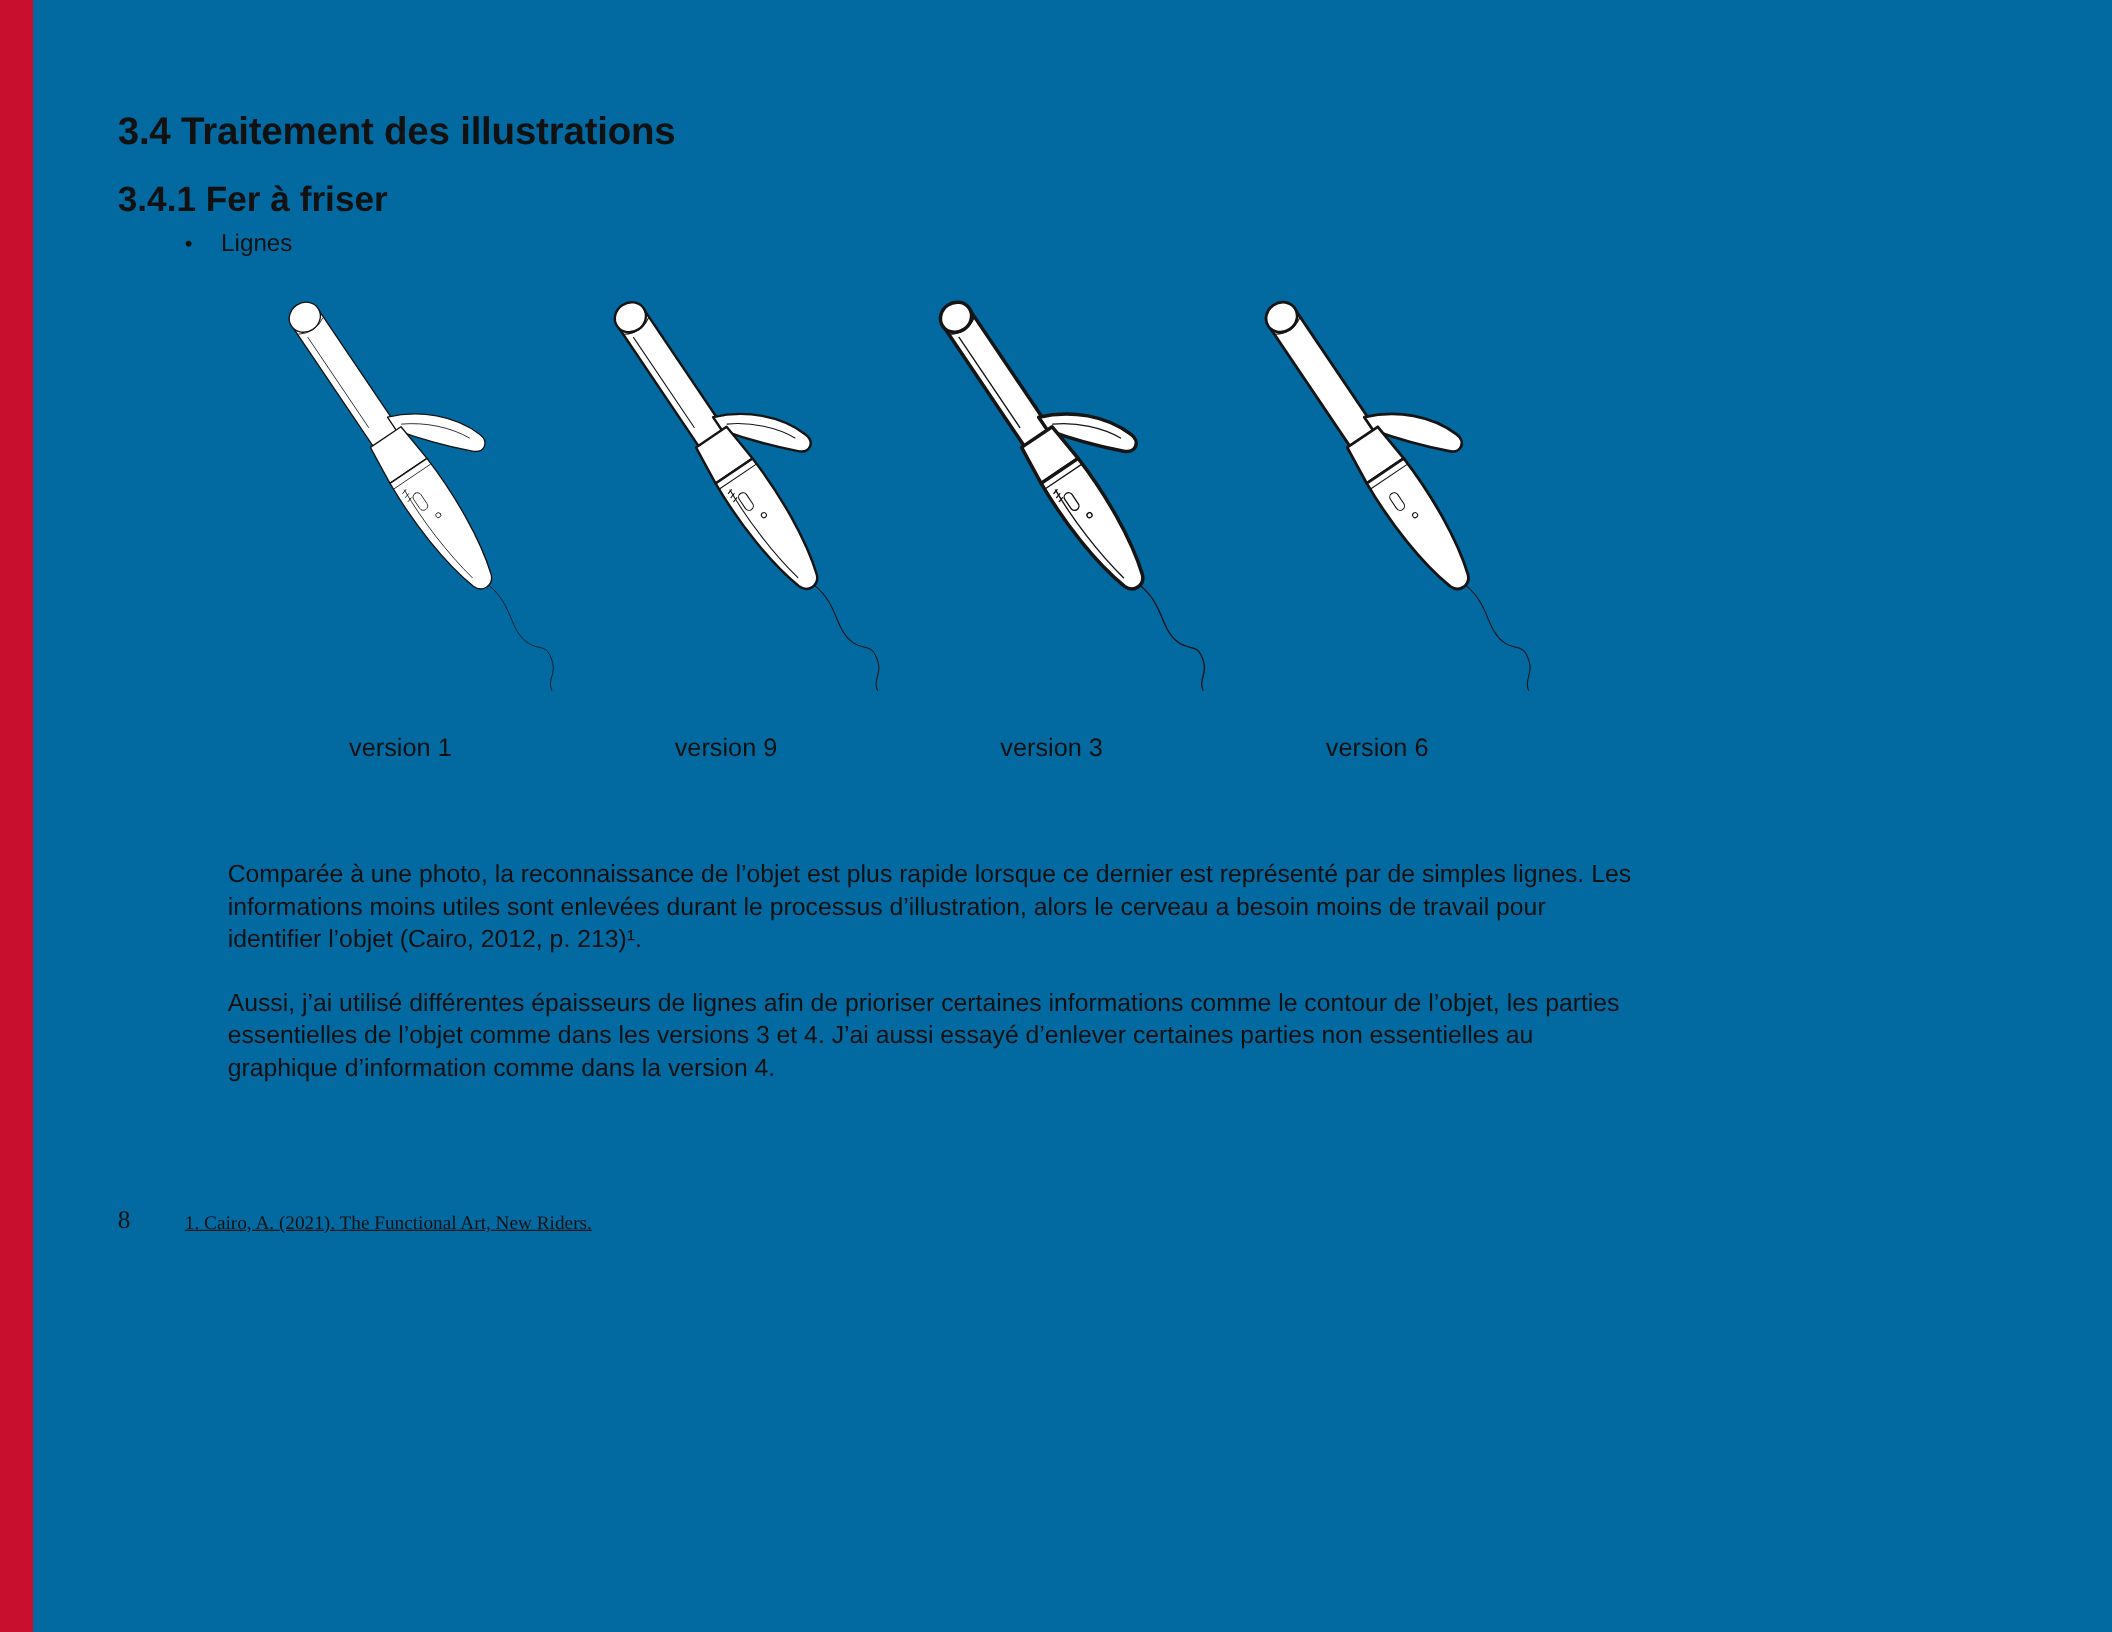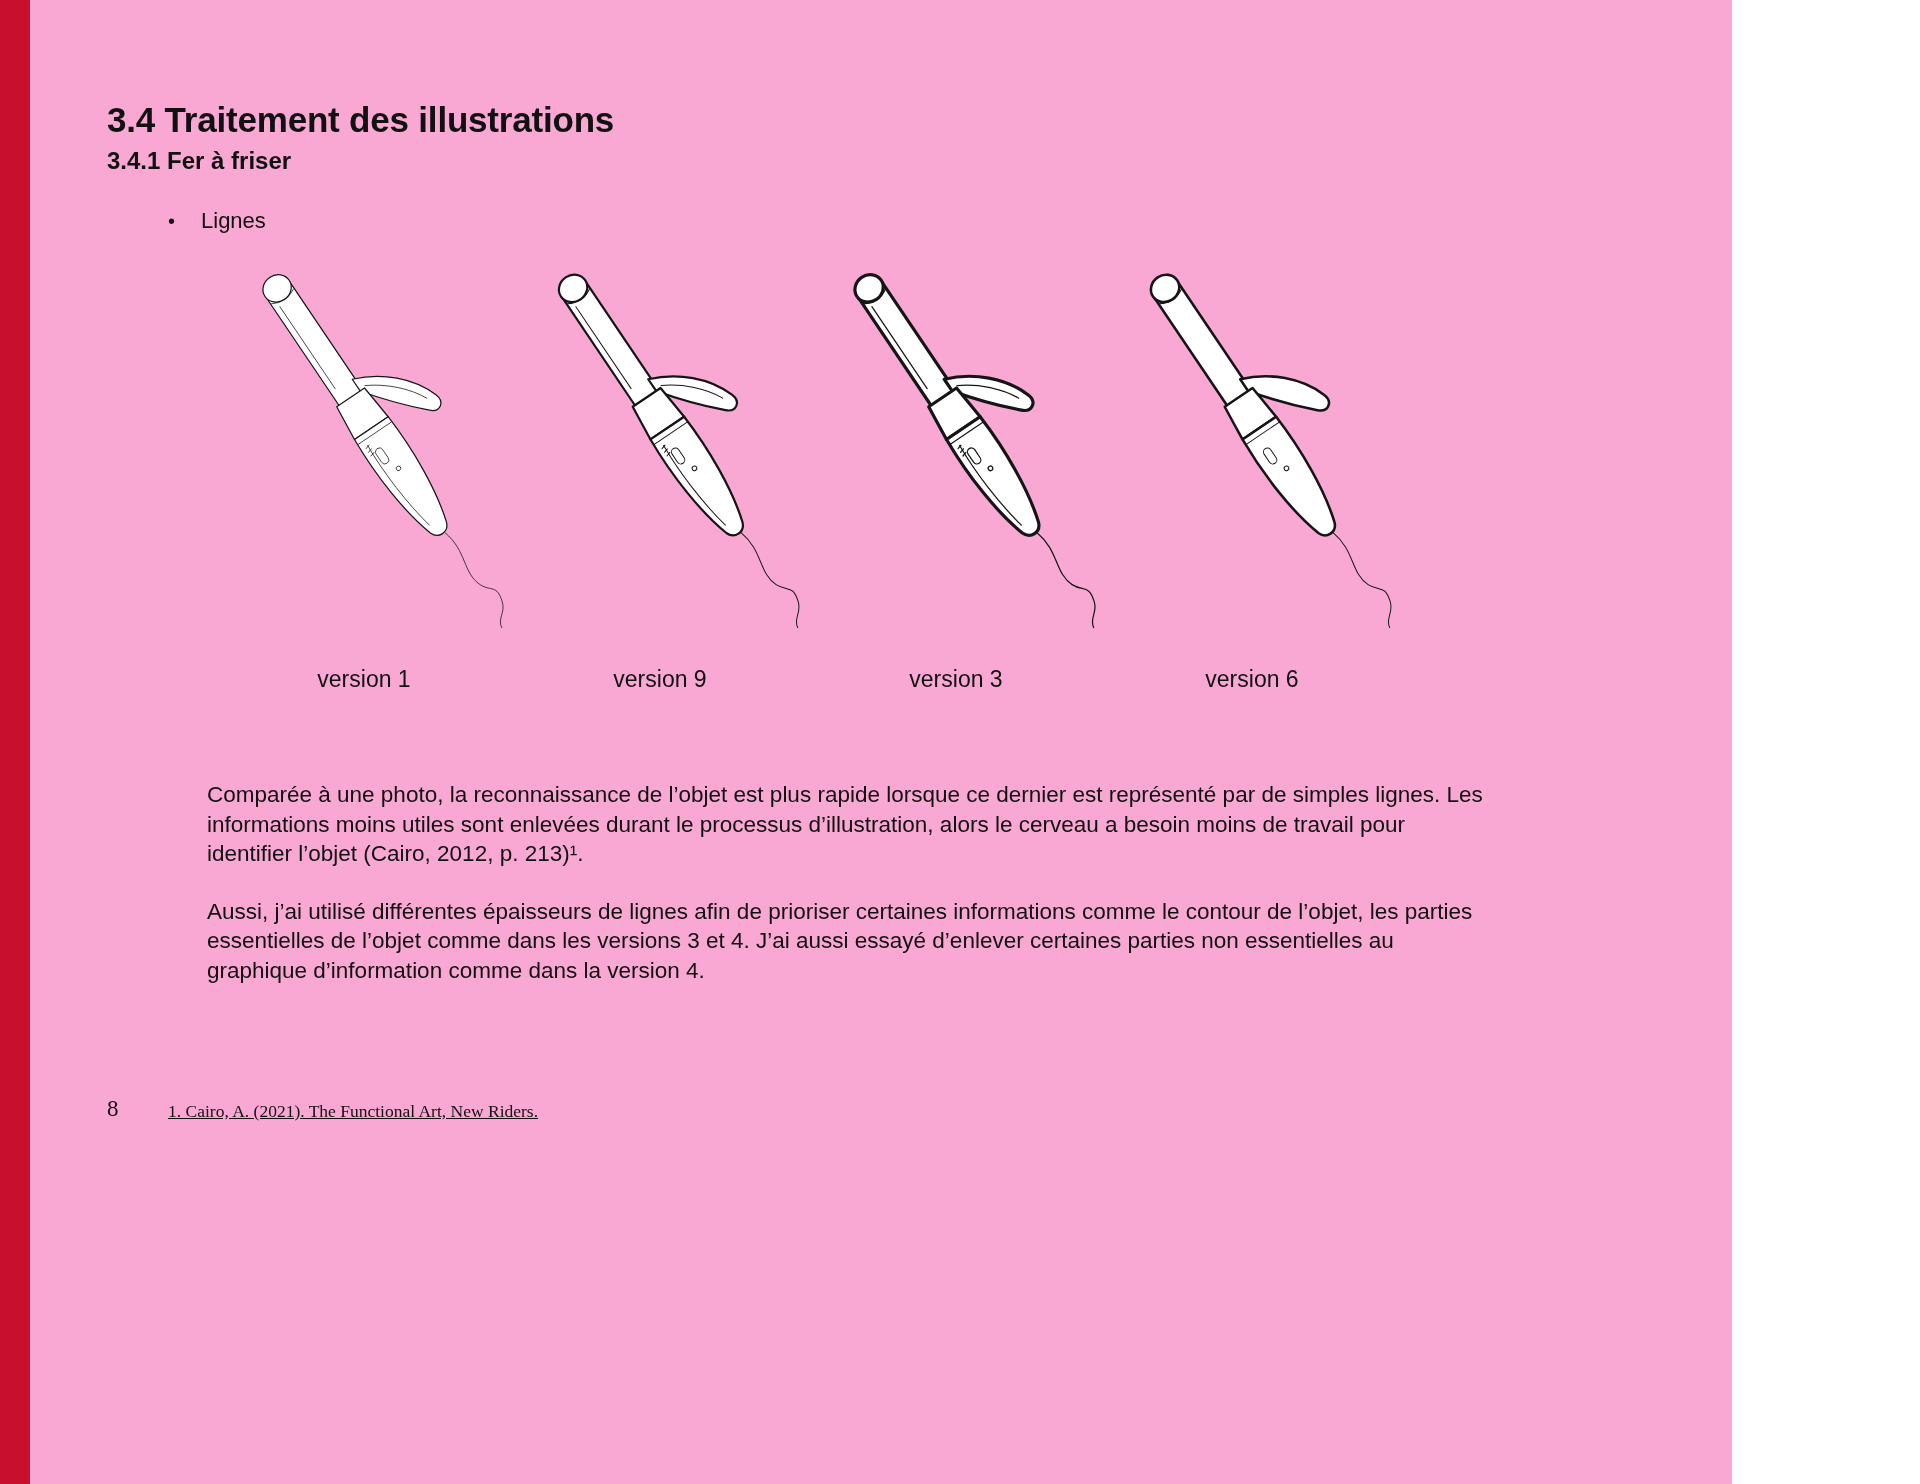--- a/index.html
+++ b/index.html
@@ -1,36 +1,36 @@
 <!DOCTYPE html>
 <html><head>
 <meta charset="utf-8">
 <style>
   html,body { margin:0; padding:0; background:#ffffff; }
   .page {
     position:relative;
-    width:1732px; height:1484px;
-    background:#f9a8d4;
+    width:1920px; height:1484px;
+    background:#0369a1;
     font-family:"Liberation Sans", sans-serif;
     color:#111111;
     overflow:hidden;
   }
   .accent-bar {
     position:absolute; left:0; top:0;
     width:30px; height:100%;
     background:#c8102e;
   }
   .heading {
     position:absolute; left:107px; top:100px;
     font-size:35px; font-weight:700; margin:0;
     letter-spacing:-0.2px;
   }
   .subheading {
-    position:absolute; left:107px; top:147px;
-    font-size:24px; font-weight:700; margin:0;text-align:center;
+    position:absolute; left:107px; top:163px;
+    font-size:32px; font-weight:700; margin:0;text-align:center;
   }
   .bullet-line {
     position:absolute; left:168px; top:208px;
     font-size:22px; display:flex; align-items:baseline;
   }
   .bullet-dot { margin-right:26px; font-size:20px; }
 
   .figures-row {
     position:absolute; left:218px; top:258px;
     display:flex; gap:4px;

